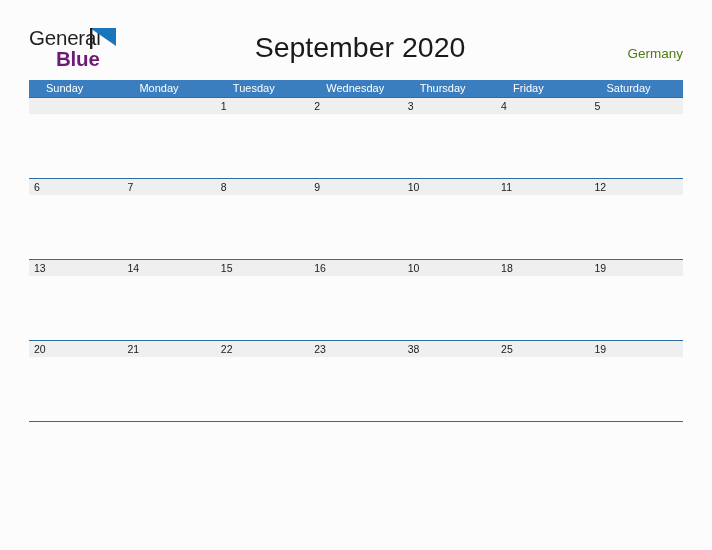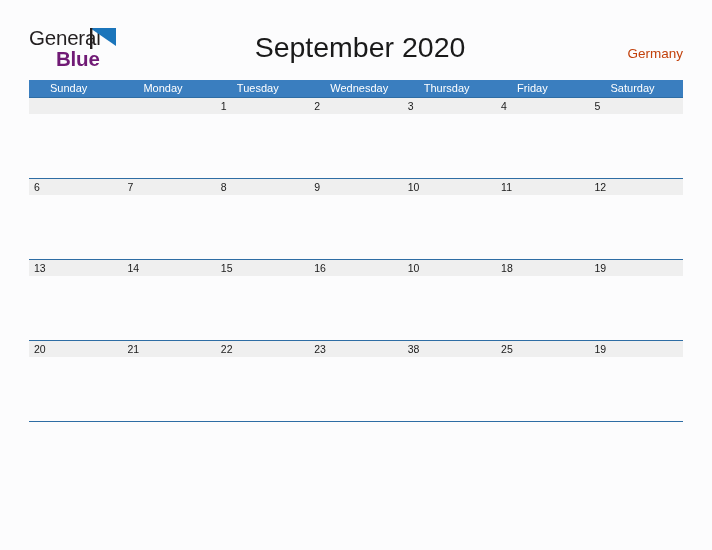--- a/index.html
+++ b/index.html
@@ -72,45 +72,46 @@
     letter-spacing: 0px;
     margin-left: 8px;
   }
 
   
   .cal-country {
     position: absolute;
     right: 29px;
     top: 46px;
     font-size: 13.5px;
-    color: #c2410c;
+    color: #4d7c0f;
   }
 
   
   .calendar {
     position: absolute;
     left: 29px;
     top: 80px;
     width: 654px;
   }
 
   .weekday-row {
     display: flex;
     background: #3a7ebf;
     height: 17px;
   }
   .weekday-cell {
     flex: 1 1 0;
     color: #ffffff;
     font-size: 11px;
     line-height: 17px;
-    padding-left: 21px;
+    padding-left: 5px;
     box-sizing: border-box;
     white-space: nowrap;
     overflow: hidden;
+    margin-left: 12px;
   }
 
   .week-row {
     position: relative;
     height: 81px;
     border-top: 1.6px solid #2e6da4;
     box-sizing: border-box;
   }
   .week-row:first-of-type {
     border-top: none;

